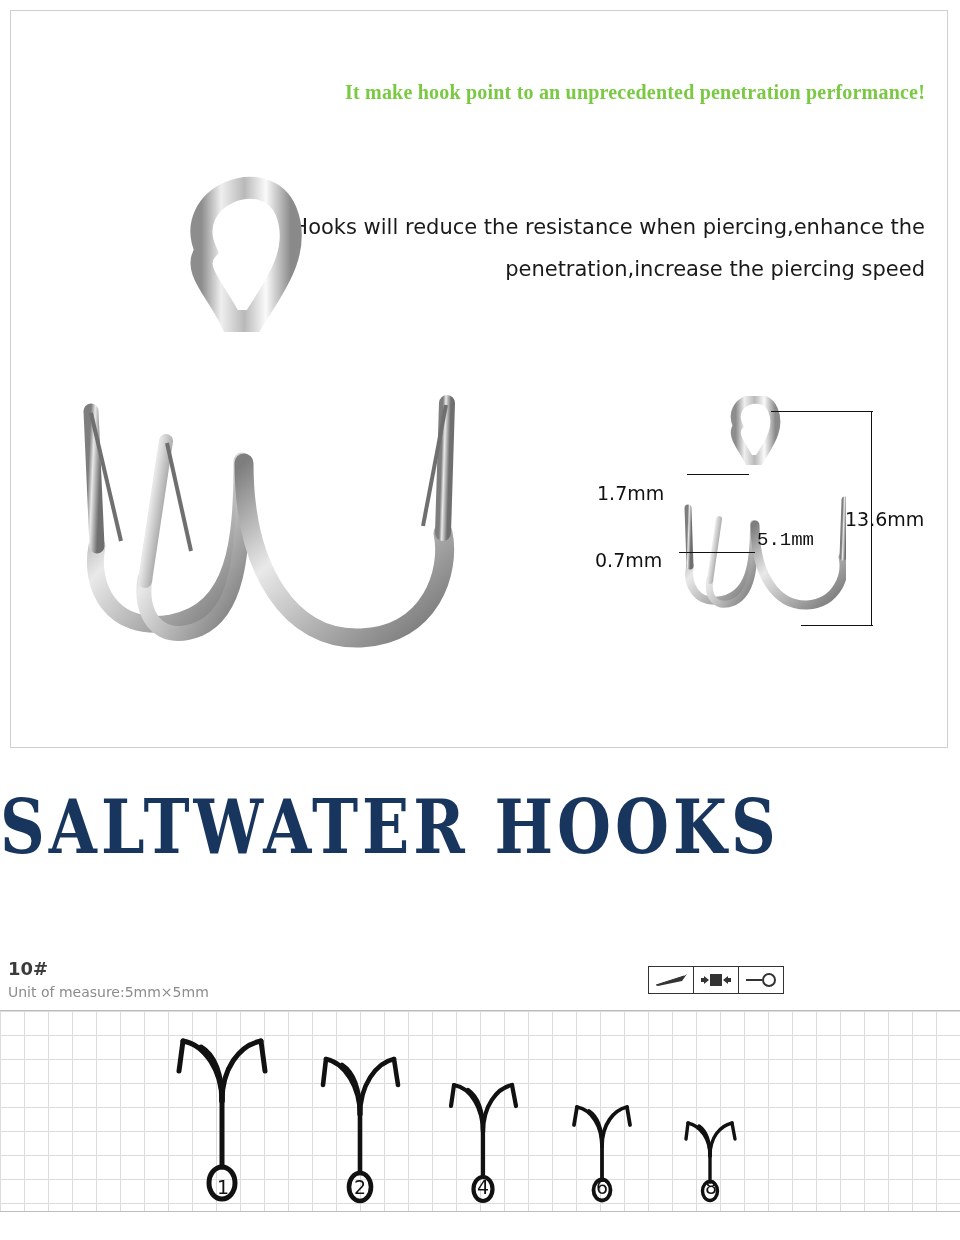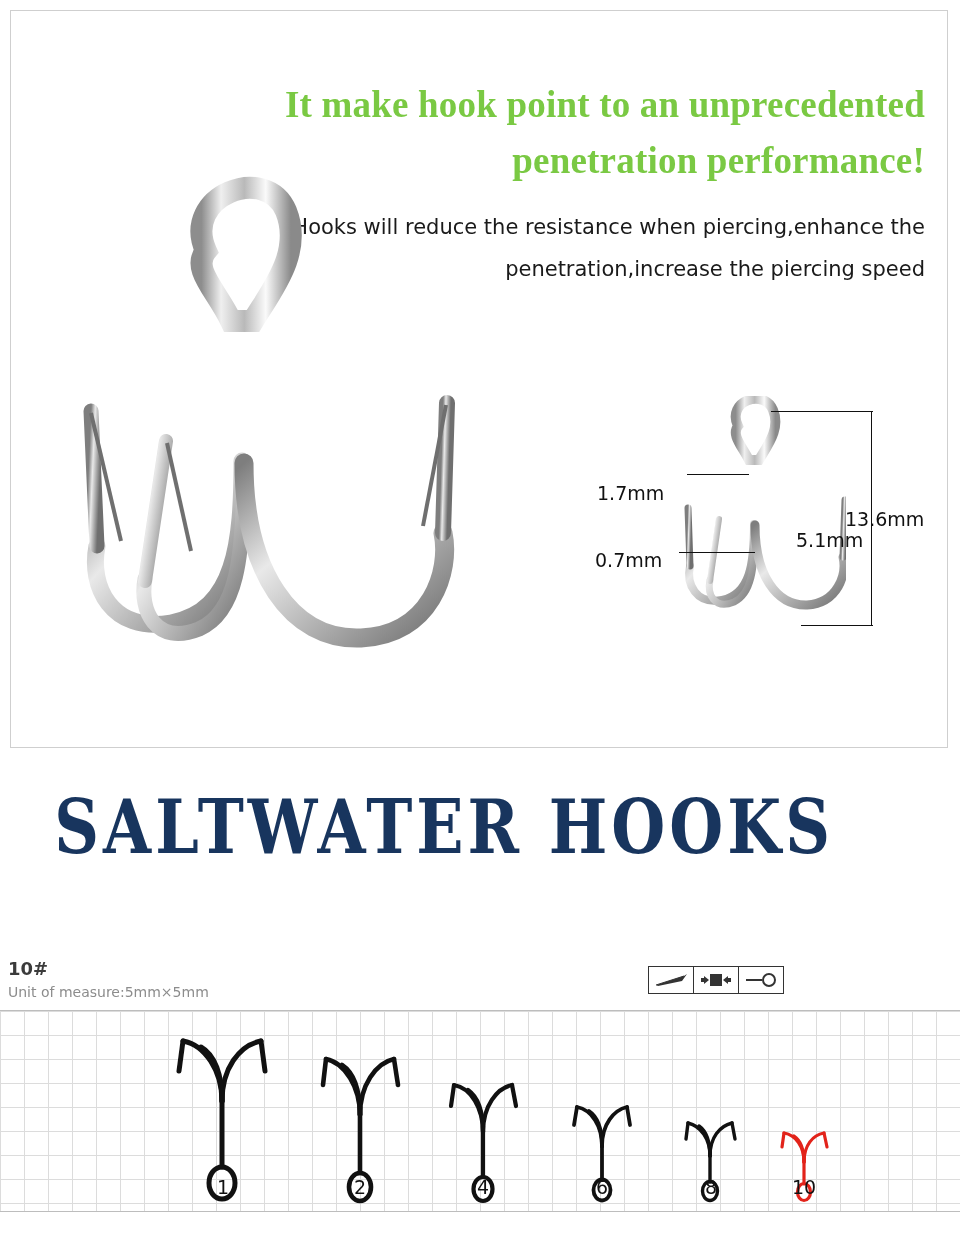--- a/index.html
+++ b/index.html
@@ -19,21 +19,21 @@
     background:#fff;
   }
   .headline{
     position:absolute;
     right:22px;top:66px;
     width:720px;
     text-align:right;
     color:#7ac943;
     font-family:"Liberation Serif", serif;
     font-weight:bold;
-    font-size:37px;
+    font-size:20px;
     line-height:1.52;
     letter-spacing:.2px;
   }
   .subtext{
     position:absolute;
     right:22px;top:196px;
     width:640px;
     text-align:right;
     color:#1a1a1a;
     font-size:21px;
@@ -48,29 +48,29 @@
   
   .dim{
     position:absolute;
     font-size:19px;
     color:#111;
     font-family:"DejaVu Sans", sans-serif;
     white-space:nowrap;
   }
   .dim-17{left:597px;top:452px;margin-top:30px;}
   .dim-07{left:595px;top:529px;margin-top:20px;}
-  .dim-51{left:796px;top:529px;}
+  .dim-51{left:757px;top:529px;font-family:Liberation Mono, monospace;}
   .dim-136{left:845px;top:508px;text-align:right;}
 
   .leader{position:absolute;background:#111;}
 
   
   .banner{
     position:absolute;left:0;top:782px;width:834px;height:90px;
-    text-align:right;
+    text-align:left;
   }
   .banner-text{
     font-family:"DejaVu Serif", serif;
     font-weight:bold;
     font-size:62px;
     letter-spacing:4px;
     color:#18355e;
     line-height:90px;
     transform:scaleY(1.22);
     transform-origin:center center;
@@ -296,29 +296,15 @@
           <path d="M32 66 C32 49 23 36 10 33"></path>
           <path d="M10 33 L8 49"></path>
           <path d="M32 66 C32 47 42 36 54 33"></path>
           <path d="M54 33 L57 49"></path>
           <path d="M32 66 C32 51 28 41 21 36"></path>
         </g>
       </svg>
       <div class="hook-num" style="left:3px;">8</div>
     </div>
 
-    <div class="hook-item" style="left:775px;bottom:40px;">
-      <svg width="58" height="104" viewBox="0 0 58 104">
-        <g fill="none" stroke="#e2231a" stroke-width="3.2" stroke-linecap="round">
-          <ellipse cx="29" cy="90" rx="6.5" ry="8.5"></ellipse>
-          <path d="M29 82 L29 54"></path>
-          <path d="M29 60 C29 45 21 33 9 31"></path>
-          <path d="M9 31 L7 45"></path>
-          <path d="M29 60 C29 43 38 33 49 31"></path>
-          <path d="M49 31 L52 45"></path>
-          <path d="M29 60 C29 47 25 38 19 34"></path>
-        </g>
-      </svg>
-      <div class="hook-num" style="left:-1px;">10</div>
-    </div>
 
   </div>
 </div>
 
 </body></html>

